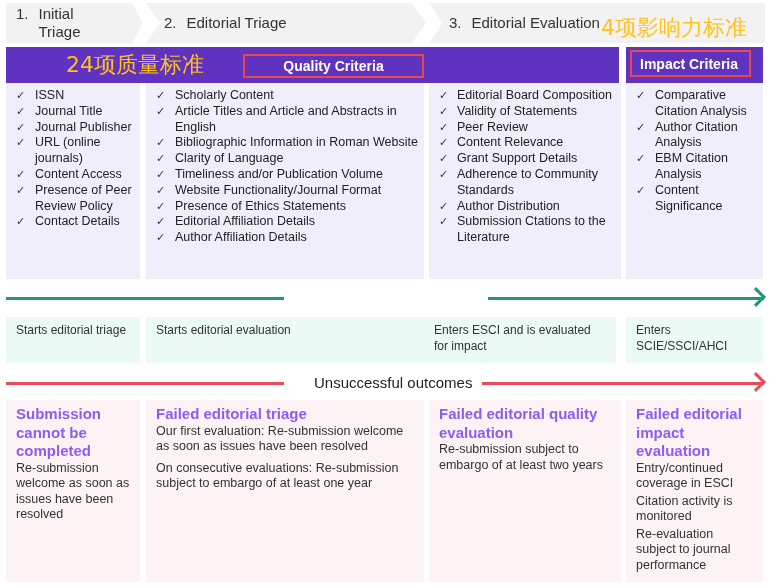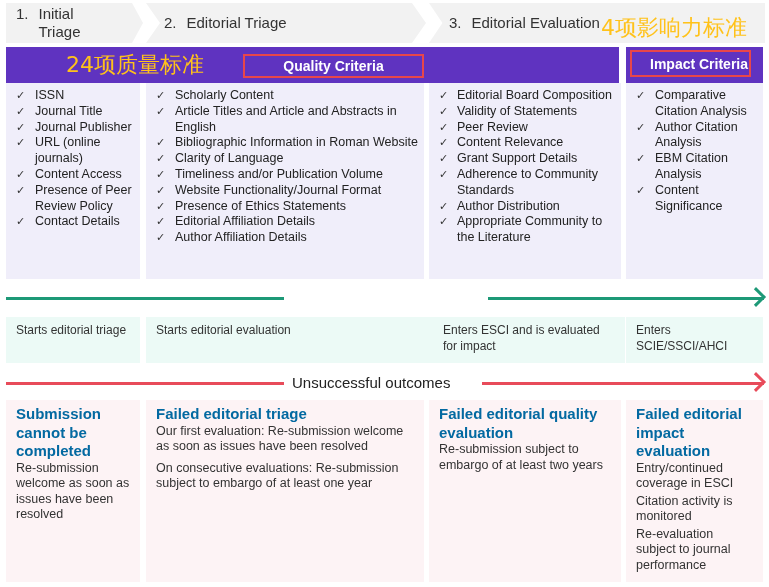--- a/index.html
+++ b/index.html
@@ -16,21 +16,21 @@
 
   
   .bar { position: absolute; top: 47px; height: 36px; background: #5f33c0; }
   .bar-quality { left: 6px; width: 613px; }
   .bar-impact { left: 626px; width: 137px; }
   .cn-label { position: absolute; color: #ffc21a; font-size: 22px; font-family: "DejaVu Sans", sans-serif; line-height: 26px; white-space: nowrap; }
   .cn-quality { left: 66px; top: 52px; }
   .cn-impact { left: 601px; top: 15px; }
   .crit-box { position: absolute; color: #ffffff; font-weight: bold; font-size: 14px; border: 2px solid #e8464a; display: flex; align-items: center; justify-content: center; }
   .crit-quality { left: 243px; top: 54px; width: 181px; height: 24px; }
-  .crit-impact { left: 630px; top: 50px; width: 121px; height: 27px; justify-content: flex-start; padding-left: 18px; }
+  .crit-impact { left: 630px; top: 50px; width: 121px; height: 27px; justify-content: flex-start; padding-left: 8px; }
 
   
   .panel { position: absolute; top: 83px; height: 196px; background: #f0eefa; }
   .p1 { left: 6px; width: 134px; }
   .p2 { left: 146px; width: 278px; }
   .p3 { left: 429px; width: 192px; }
   .p4 { left: 626px; width: 137px; }
   .crit-list { list-style: none; padding-top: 5px; }
   .crit-list li { position: relative; padding-left: 19px; font-size: 12.5px; line-height: 15.8px; color: #222; }
   .p1 .crit-list li { padding-left: 29px; }
@@ -48,37 +48,37 @@
   .succ { top: 288px; }
   .succ .line-l, .succ .line-r { background: #1d9977; }
   .succ .head { border-color: #1d9977; right: 3px; }
   .succ .line-l { width: 278px; }
   .succ .title { left: 300px; margin-top: 33px; }
   .succ .line-r { left: 482px; width: 276px; }
   .fail { top: 373px; }
   .fail .line-l, .fail .line-r { background: #e84b5a; }
   .fail .head { border-color: #e84b5a; right: 3px; }
   .fail .line-l { width: 278px; }
-  .fail .title { left: 286px; }
+  .fail .title { left: 308px; }
   .fail .line-r { left: 476px; width: 282px; }
 
   
   .sbox { position: absolute; top: 317px; height: 46px; background: #ecfaf6; padding: 5px 10px; font-size: 12px; line-height: 16px; color: #333; }
   .s1 { left: 6px; width: 134px; }
   .s2 { left: 146px; width: 294px; }
-  .s3 { left: 433px; width: 192px; }
+  .s3 { left: 424px; width: 192px; }
   .s4 { left: 626px; width: 137px; }
 
   
   .fbox { position: absolute; top: 400px; height: 182px; background: #fdf3f5; padding: 5px 10px; }
   .f1 { left: 6px; width: 134px; }
   .f2 { left: 146px; width: 278px; }
   .f3 { left: 429px; width: 192px; }
   .f4 { left: 626px; width: 137px; }
-  .fbox .ftitle { font-weight: bold; font-size: 15px; line-height: 18.5px; color: #0369a1; }
+  .fbox .ftitle { font-weight: bold; font-size: 15px; line-height: 18.5px; color: #8b5cf6; }
   .fbox .fdesc { font-size: 12.5px; line-height: 15.5px; color: #333; margin-bottom: 6px; }
   .f4 .fdesc { margin-bottom: 2px; }
 </style>
 </head>
 <body>
 
 <div class="stage stage1">
   <span class="num">1.</span>
   <span class="label">Initial Triage</span>
 </div>
@@ -124,21 +124,21 @@
 </div>
 <div class="panel p3">
   <ul class="crit-list">
       <li><span class="check">✓</span><span>Editorial Board Composition</span></li>
       <li><span class="check">✓</span><span>Validity of Statements</span></li>
       <li><span class="check">✓</span><span>Peer Review</span></li>
       <li><span class="check">✓</span><span>Content Relevance</span></li>
       <li><span class="check">✓</span><span>Grant Support Details</span></li>
       <li><span class="check">✓</span><span>Adherence to Community Standards</span></li>
       <li><span class="check">✓</span><span>Author Distribution</span></li>
-      <li><span class="check">✓</span><span>Appropriate Community to the Literature</span></li>
+      <li><span class="check">✓</span><span>Submission Ctations to the Literature</span></li>
     </ul>
 </div>
 <div class="panel p4">
   <ul class="crit-list">
       <li><span class="check">✓</span><span>Comparative Citation Analysis</span></li>
       <li><span class="check">✓</span><span>Author Citation Analysis</span></li>
       <li><span class="check">✓</span><span>EBM Citation Analysis</span></li>
       <li><span class="check">✓</span><span>Content Significance</span></li>
     </ul>
 </div>

